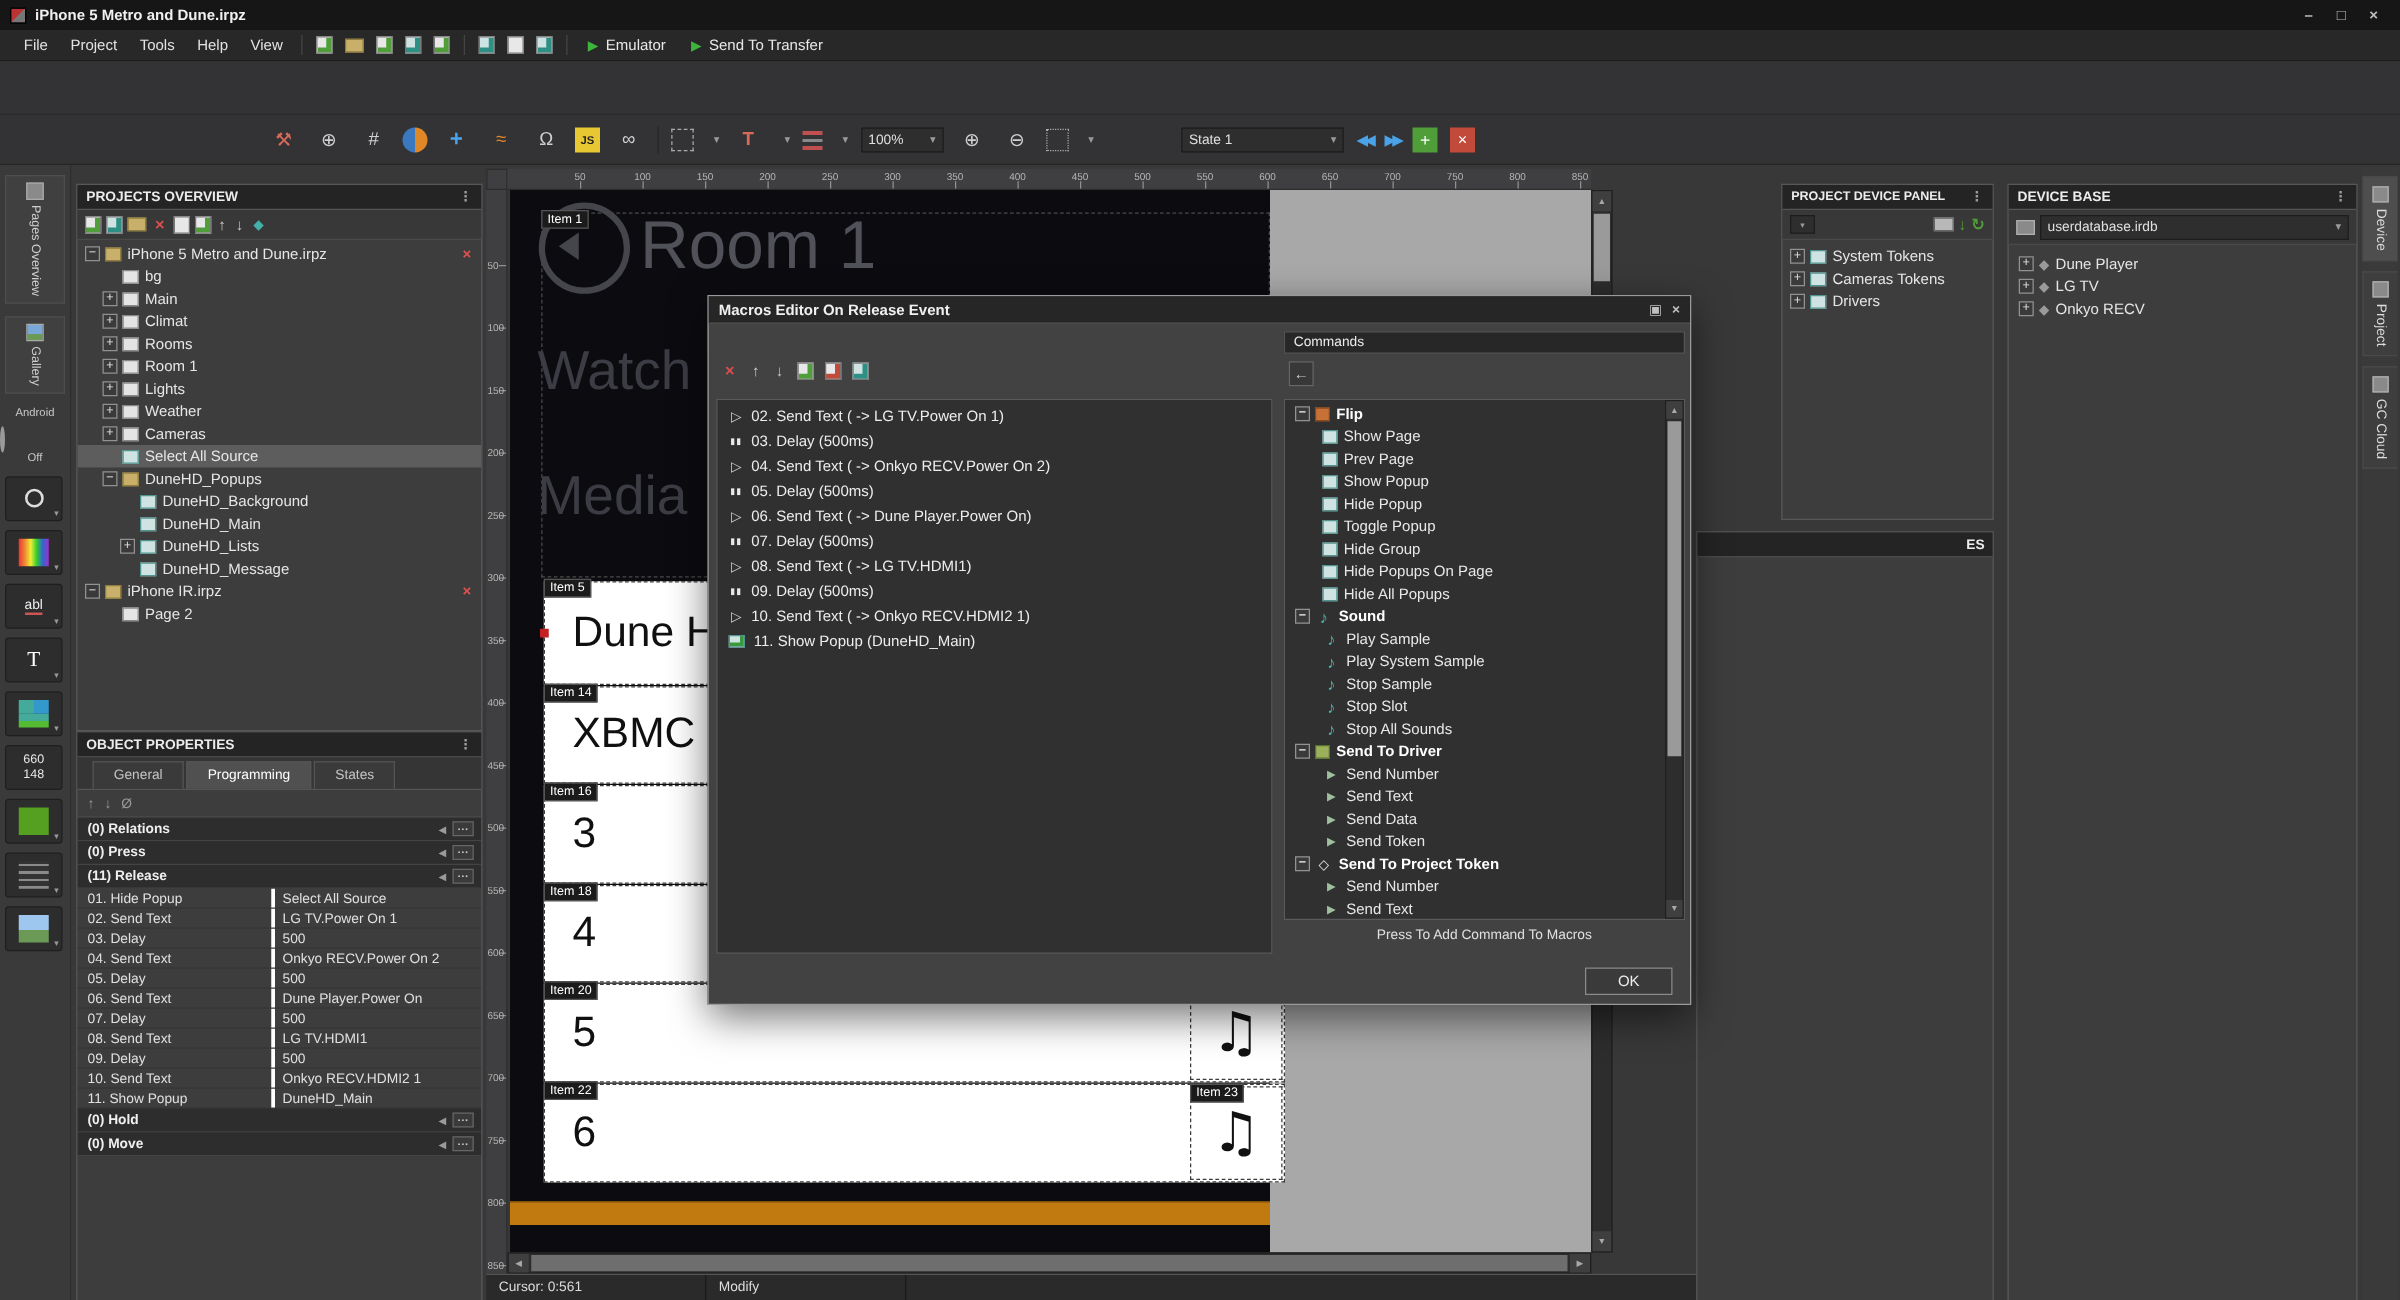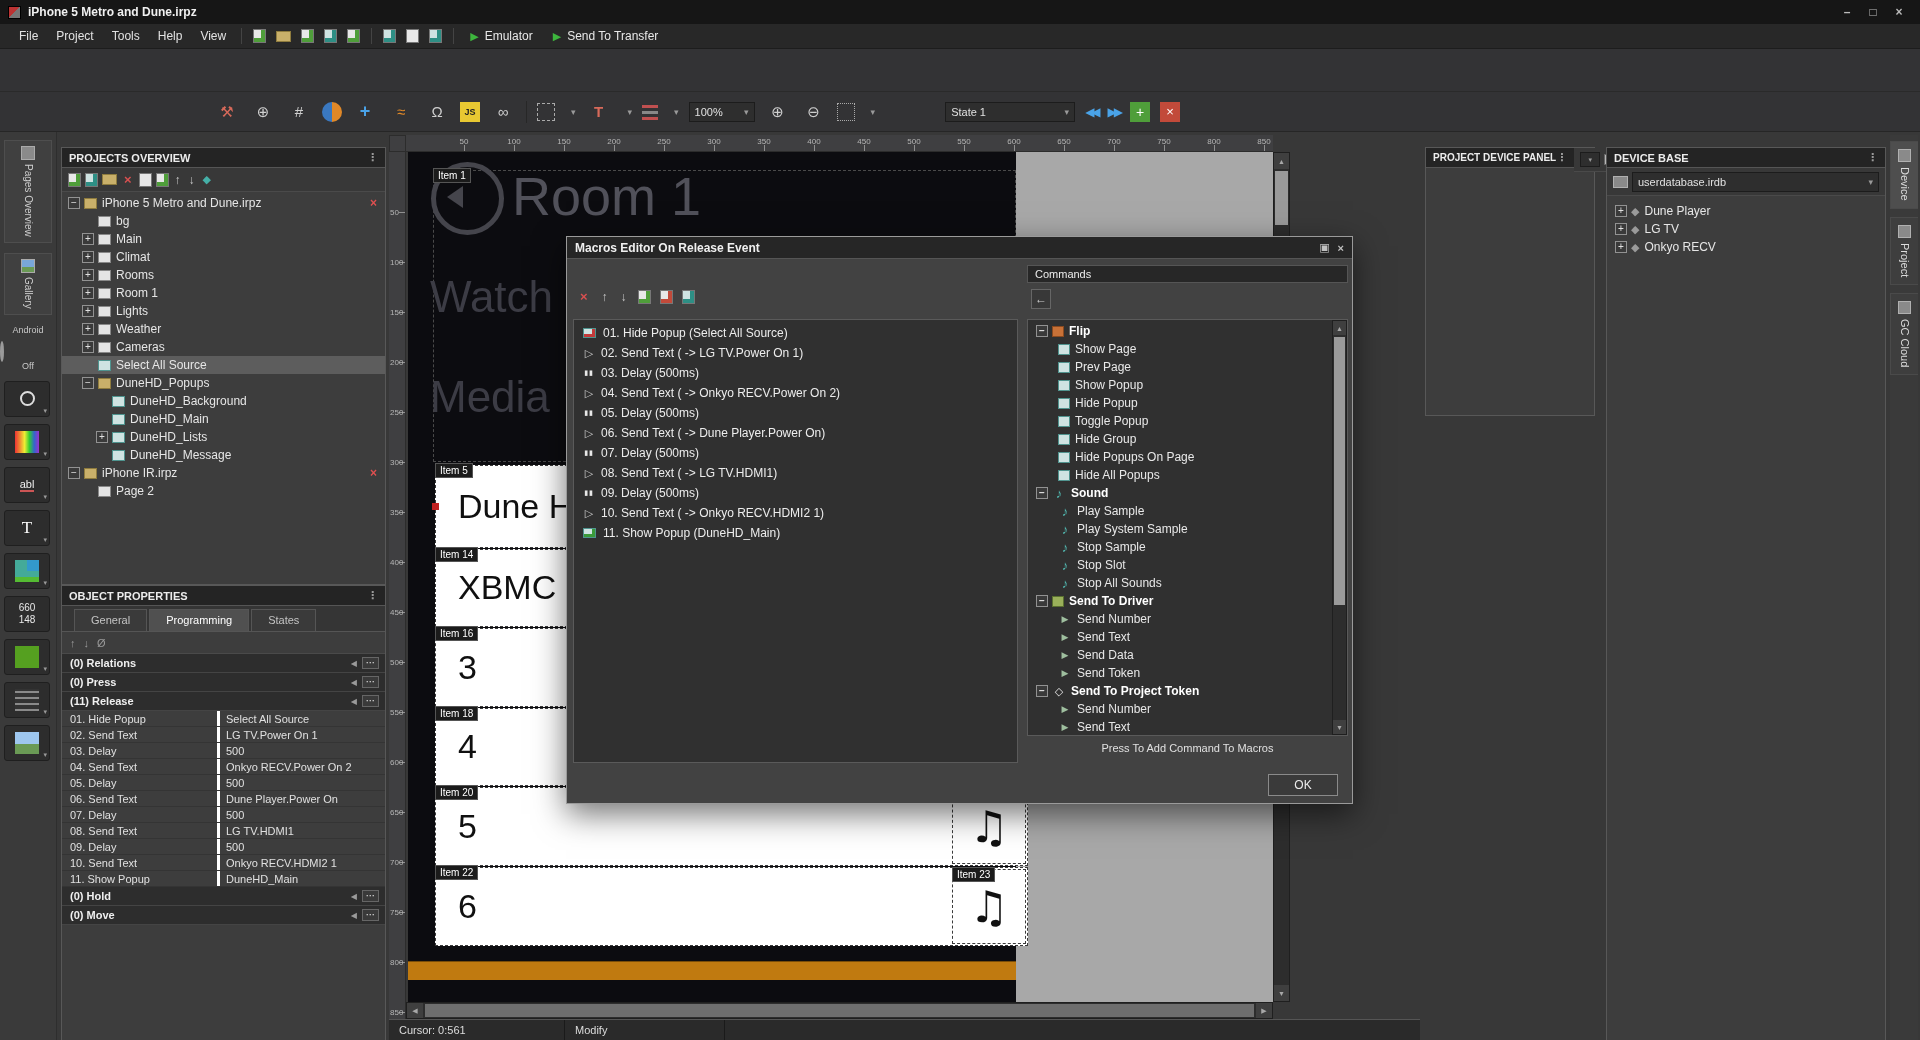--- a/index.html
+++ b/index.html
@@ -624,21 +624,21 @@
   <div class="sbh abs" style="left:406px;top:1002px;width:867px;height:17px">
     <div class="sbbtnh" style="left:0">◀</div>
     <div class="sbthumbh" style="left:18px;right:18px"></div>
     <div class="sbbtnh" style="right:0">▶</div>
   </div>
   <div id="statusbar" class="abs">
     <div class="statcell" style="width:176px">Cursor: 0:561</div>
     <div class="statcell" style="width:160px">Modify</div>
   </div>
 
-  <div class="panel" style="left:1425px;top:147px;width:170px;height:269px;display:flex;flex-direction:row">
+  <div class="panel" style="left:1425px;top:147px;width:170px;height:269px;display:flex;flex-direction:column">
     <div class="phdr" style="font-size:10px">
       <span>PROJECT DEVICE PANEL</span>
       <span class="phmenu">⋮</span>
     </div>
     <div class="ptools">
       <span class="combomini">▾</span>
       <span style="margin-left:auto" class="kb"></span>
       <span class="gicon">↓</span>
       <span class="gicon">↻</span>
     </div>
@@ -654,20 +654,25 @@
           <span class="tlabel">Cameras Tokens</span>
         </div>
         <div class="trow" style="padding-left: 6px;">
           <span class="exp">+</span>
           <span class="ticon popup"></span>
           <span class="tlabel">Drivers</span>
         </div>
       </div>
   </div>
 
+  <div class="panel" style="left:1357px;top:425px;width:238px;height:616px">
+    <div class="phdr" style="position:relative">
+      <span style="position:absolute;left:215px">ES</span>
+    </div>
+  </div>
 
   <div class="panel" style="left:1606px;top:147px;width:280px;height:894px;display:flex;flex-direction:column">
     <div class="phdr">
       <span>DEVICE BASE</span>
       <span class="phmenu">⋮</span>
     </div>
     <div class="ptools" style="height:28px">
       <span class="dbgrid"></span>
       <div class="combo" style="flex:1;height:20px">
         <span>userdatabase.irdb</span>
@@ -721,24 +726,20 @@
       <span class="tbx">×</span>
       <span class="tbarrow">↑</span>
       <span class="tbarrow">↓</span>
       <span class="mdoc g" style="margin:0"></span>
       <span class="mdoc r" style="margin:0"></span>
       <span class="mdoc t" style="margin:0"></span>
     </div>
     <div class="backbtn">←</div>
     <div class="dlist" style="left:6px;top:82px;width:445px;height:444px;padding-top:3px" id="macros-list">
         <div class="mrow">
-          <span class="mipopup hide"></span>
-          <span class="mlabel">01. Hide Popup (Select All Source)</span>
-        </div>
-        <div class="mrow">
           <span class="micon send">▷</span>
           <span class="mlabel">02. Send Text ( -&gt; LG TV.Power On 1)</span>
         </div>
         <div class="mrow">
           <span class="micon delay">▮▮</span>
           <span class="mlabel">03. Delay (500ms)</span>
         </div>
         <div class="mrow">
           <span class="micon send">▷</span>
           <span class="mlabel">04. Send Text ( -&gt; Onkyo RECV.Power On 2)</span>

